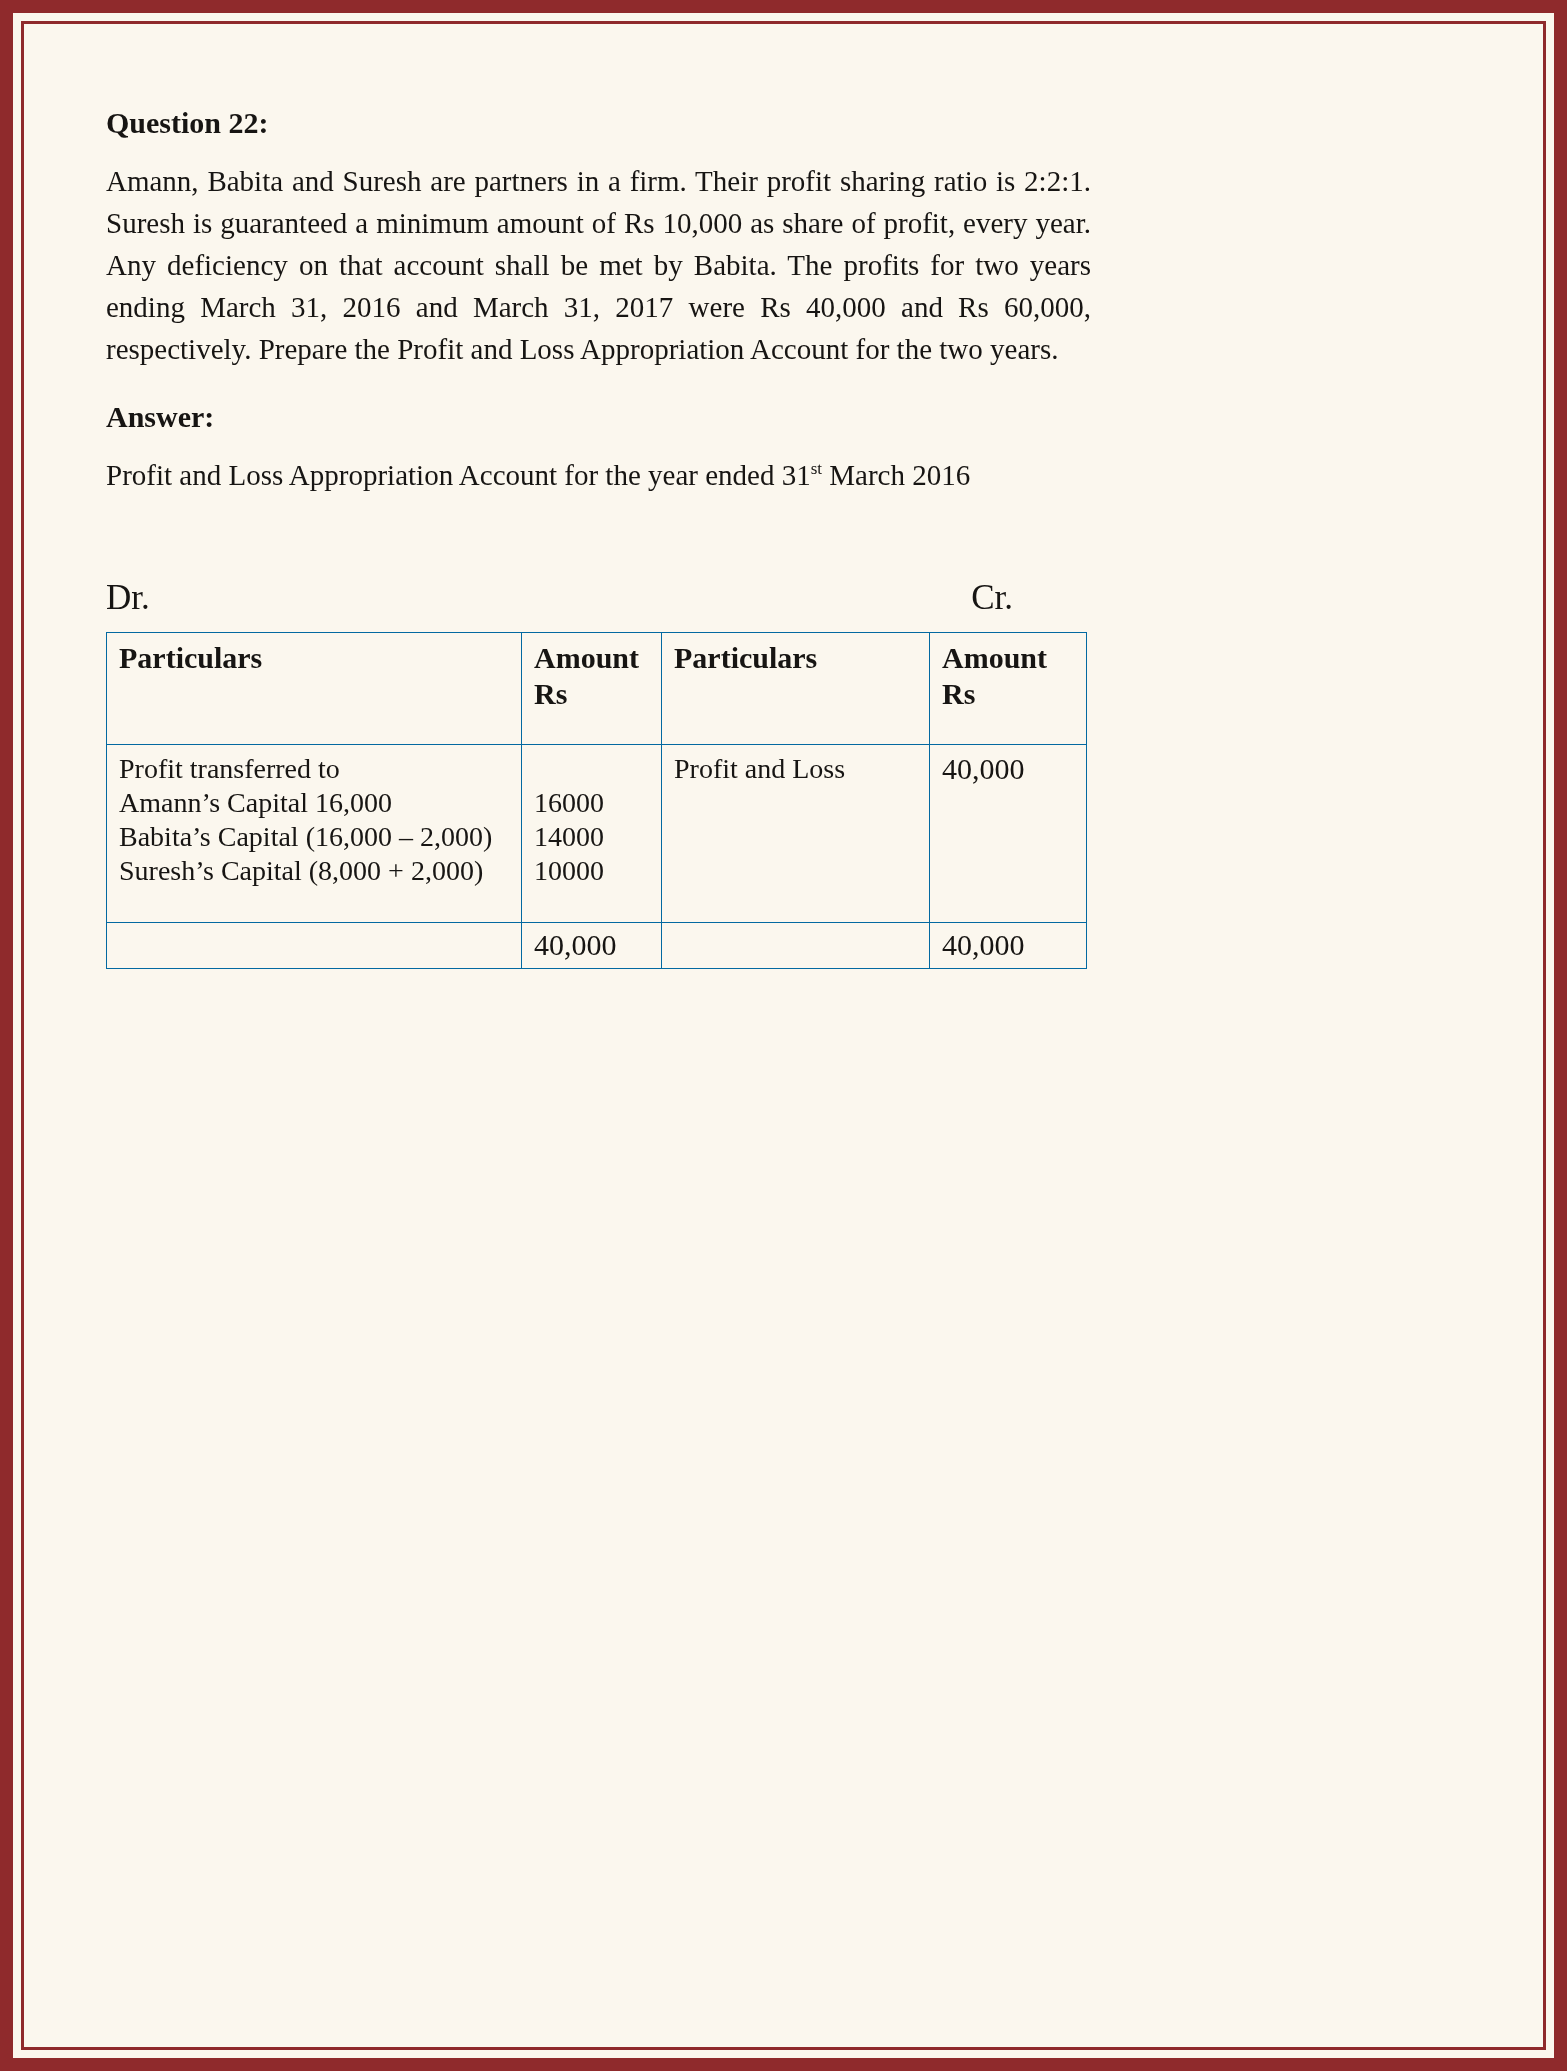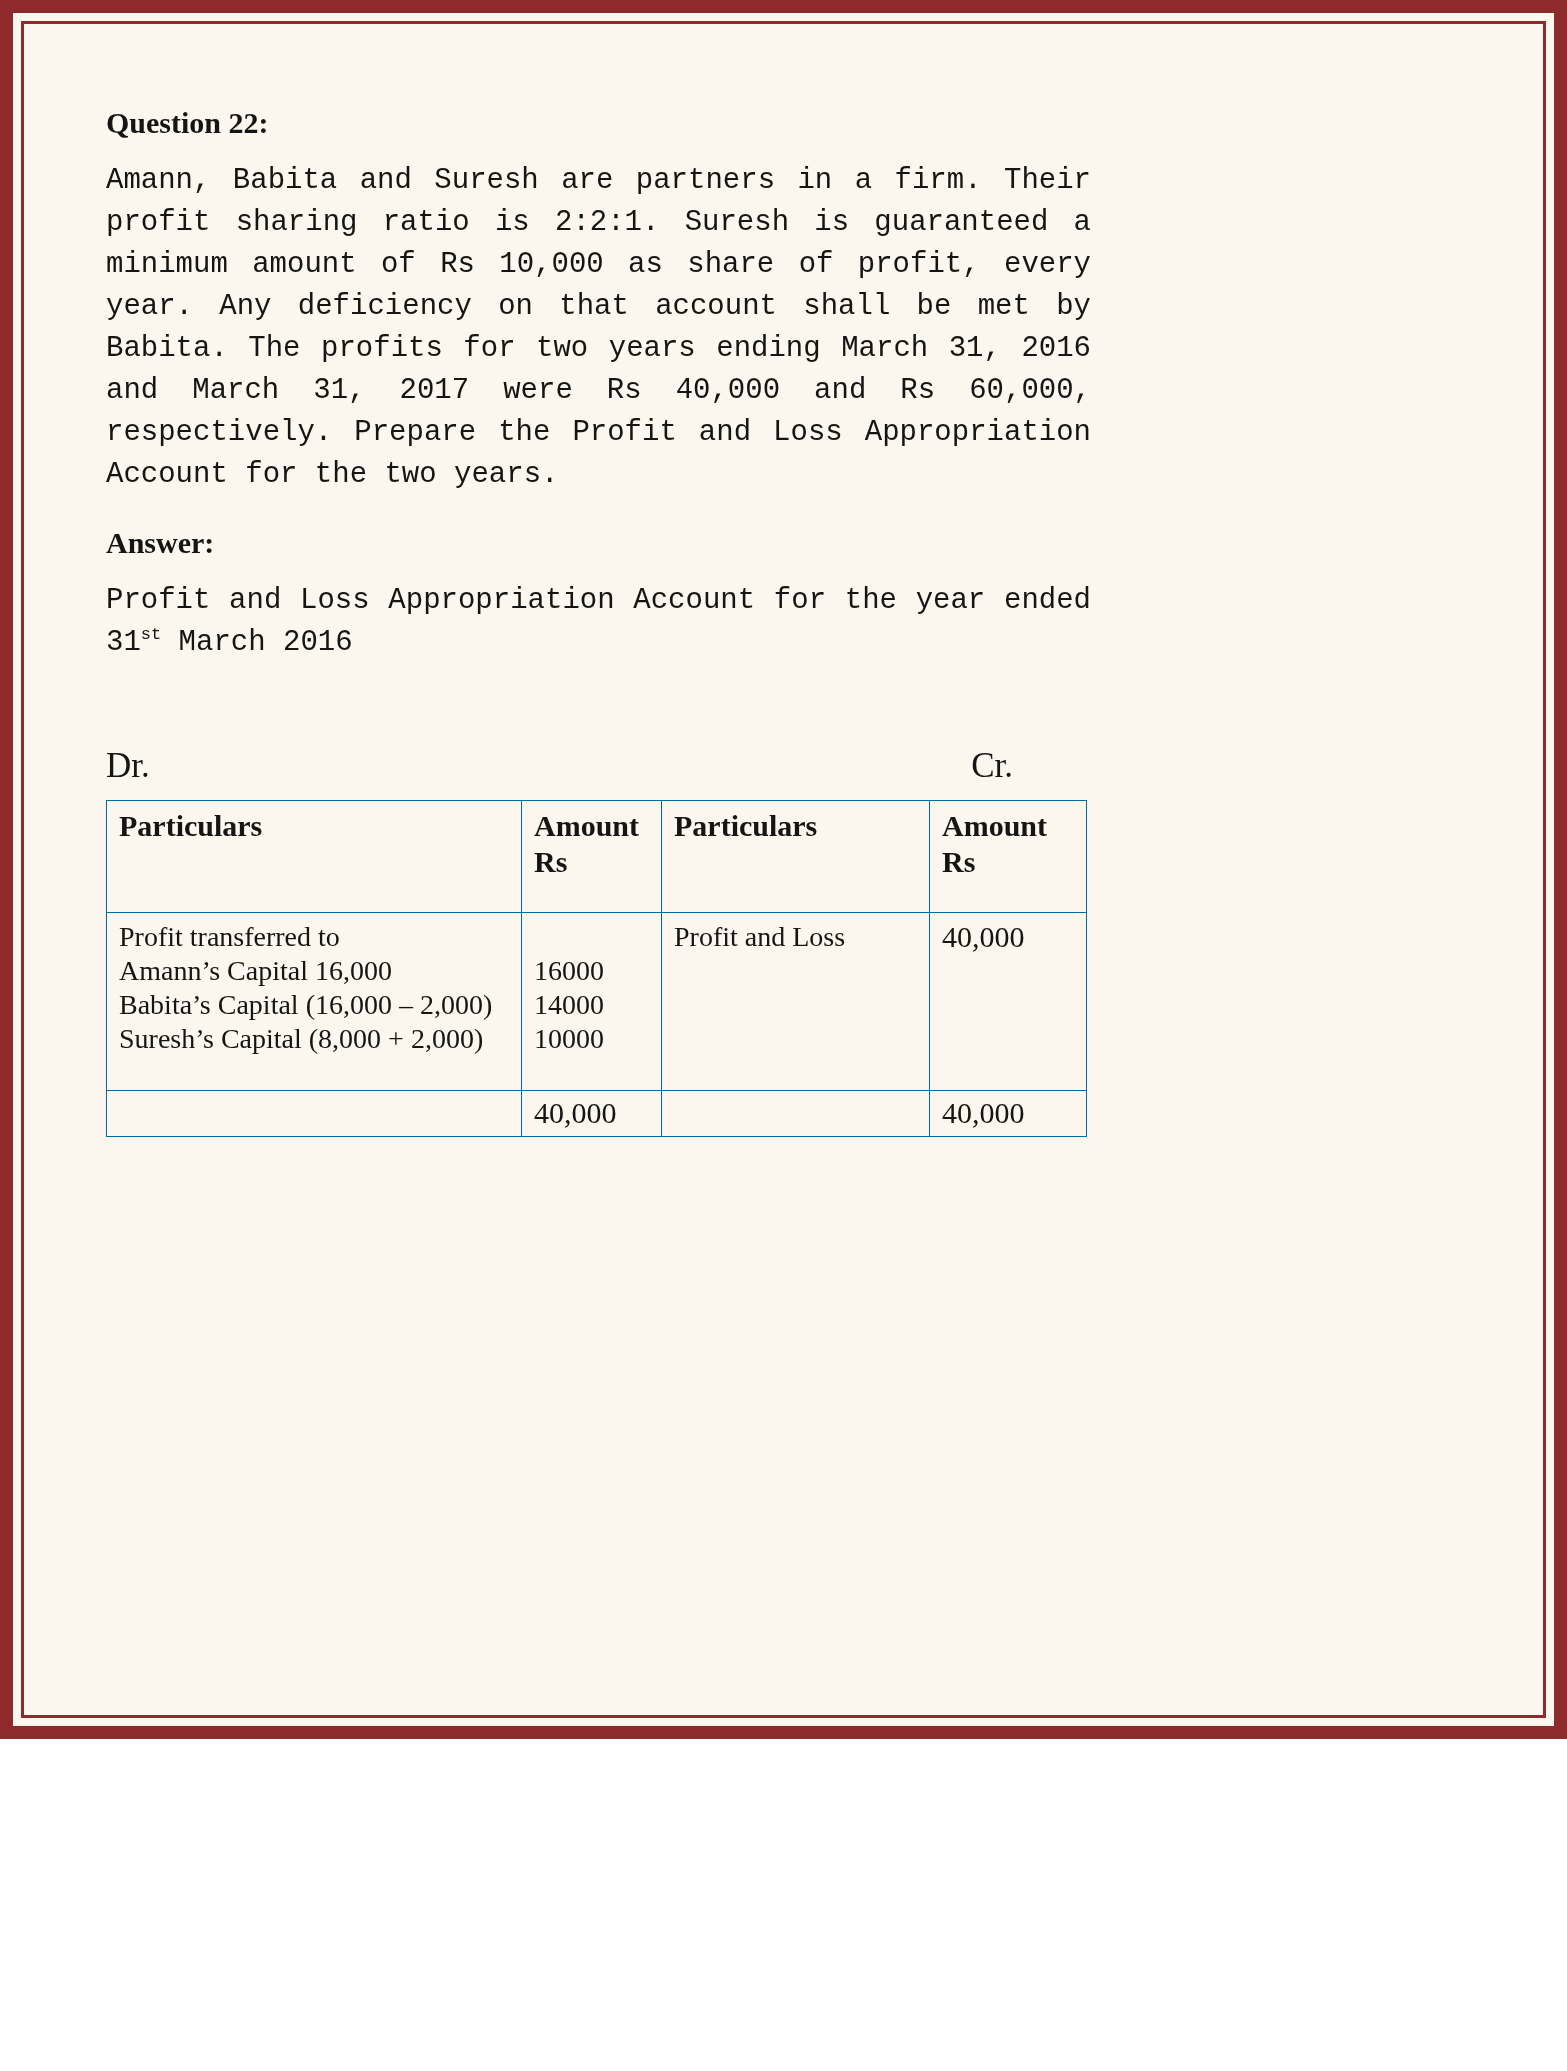--- a/index.html
+++ b/index.html
@@ -3,21 +3,21 @@
 <meta charset="utf-8">
 <style>
   html, body {
     margin: 0;
     padding: 0;
     background: #ffffff;
   }
   .page {
     position: relative;
     width: 1567px;
-    height: 1739px;
+    height: 2071px;
     background: #8f2a2c;
     box-sizing: border-box;
     padding: 13px;
     font-family: "Liberation Serif", "DejaVu Serif", serif;
     color: #171513;
   }
   .gap {
     width: 100%;
     height: 100%;
     background: #fbf7ee;
@@ -42,21 +42,20 @@
   .label {
     font-size: 30px;
     font-weight: bold;
     margin: 0 0 20px 0;
   }
   .para {
     font-size: 29px;
     line-height: 42px;
     text-align: justify;
     margin: 0 0 26px 0;
-    font-family: Liberation Mono, monospace;
   }
   .answer-label {
     margin-top: 30px;
   }
   .title-line sup {
     font-size: 17px;
     line-height: 0;
   }
   .drcr {
     display: flex;

